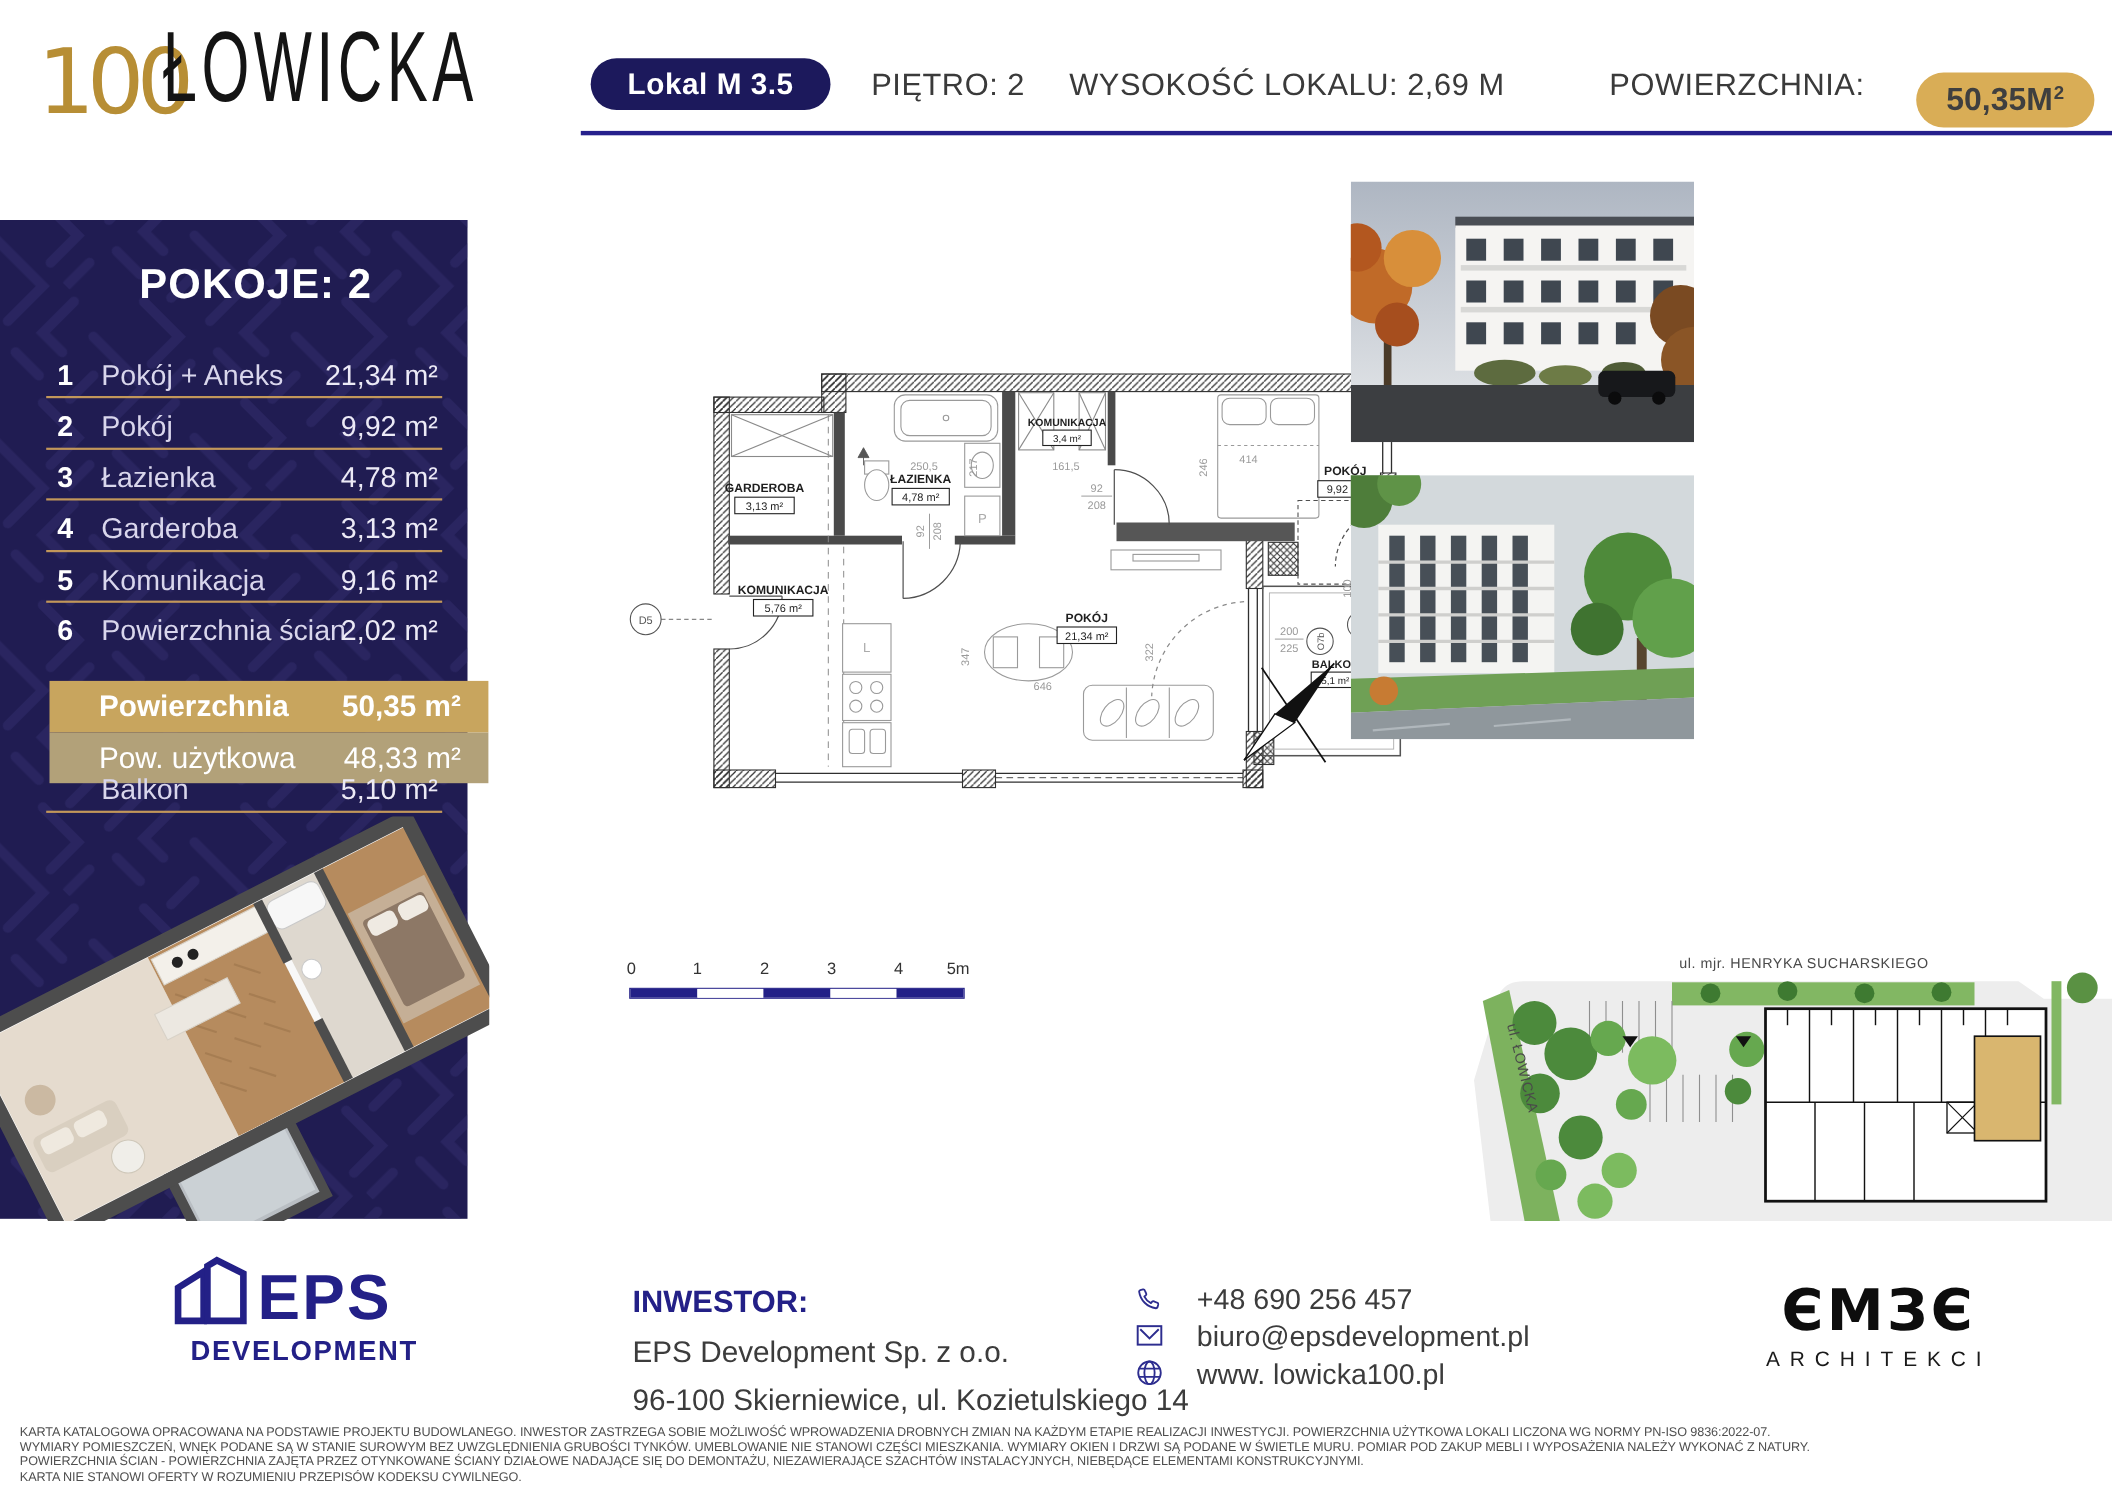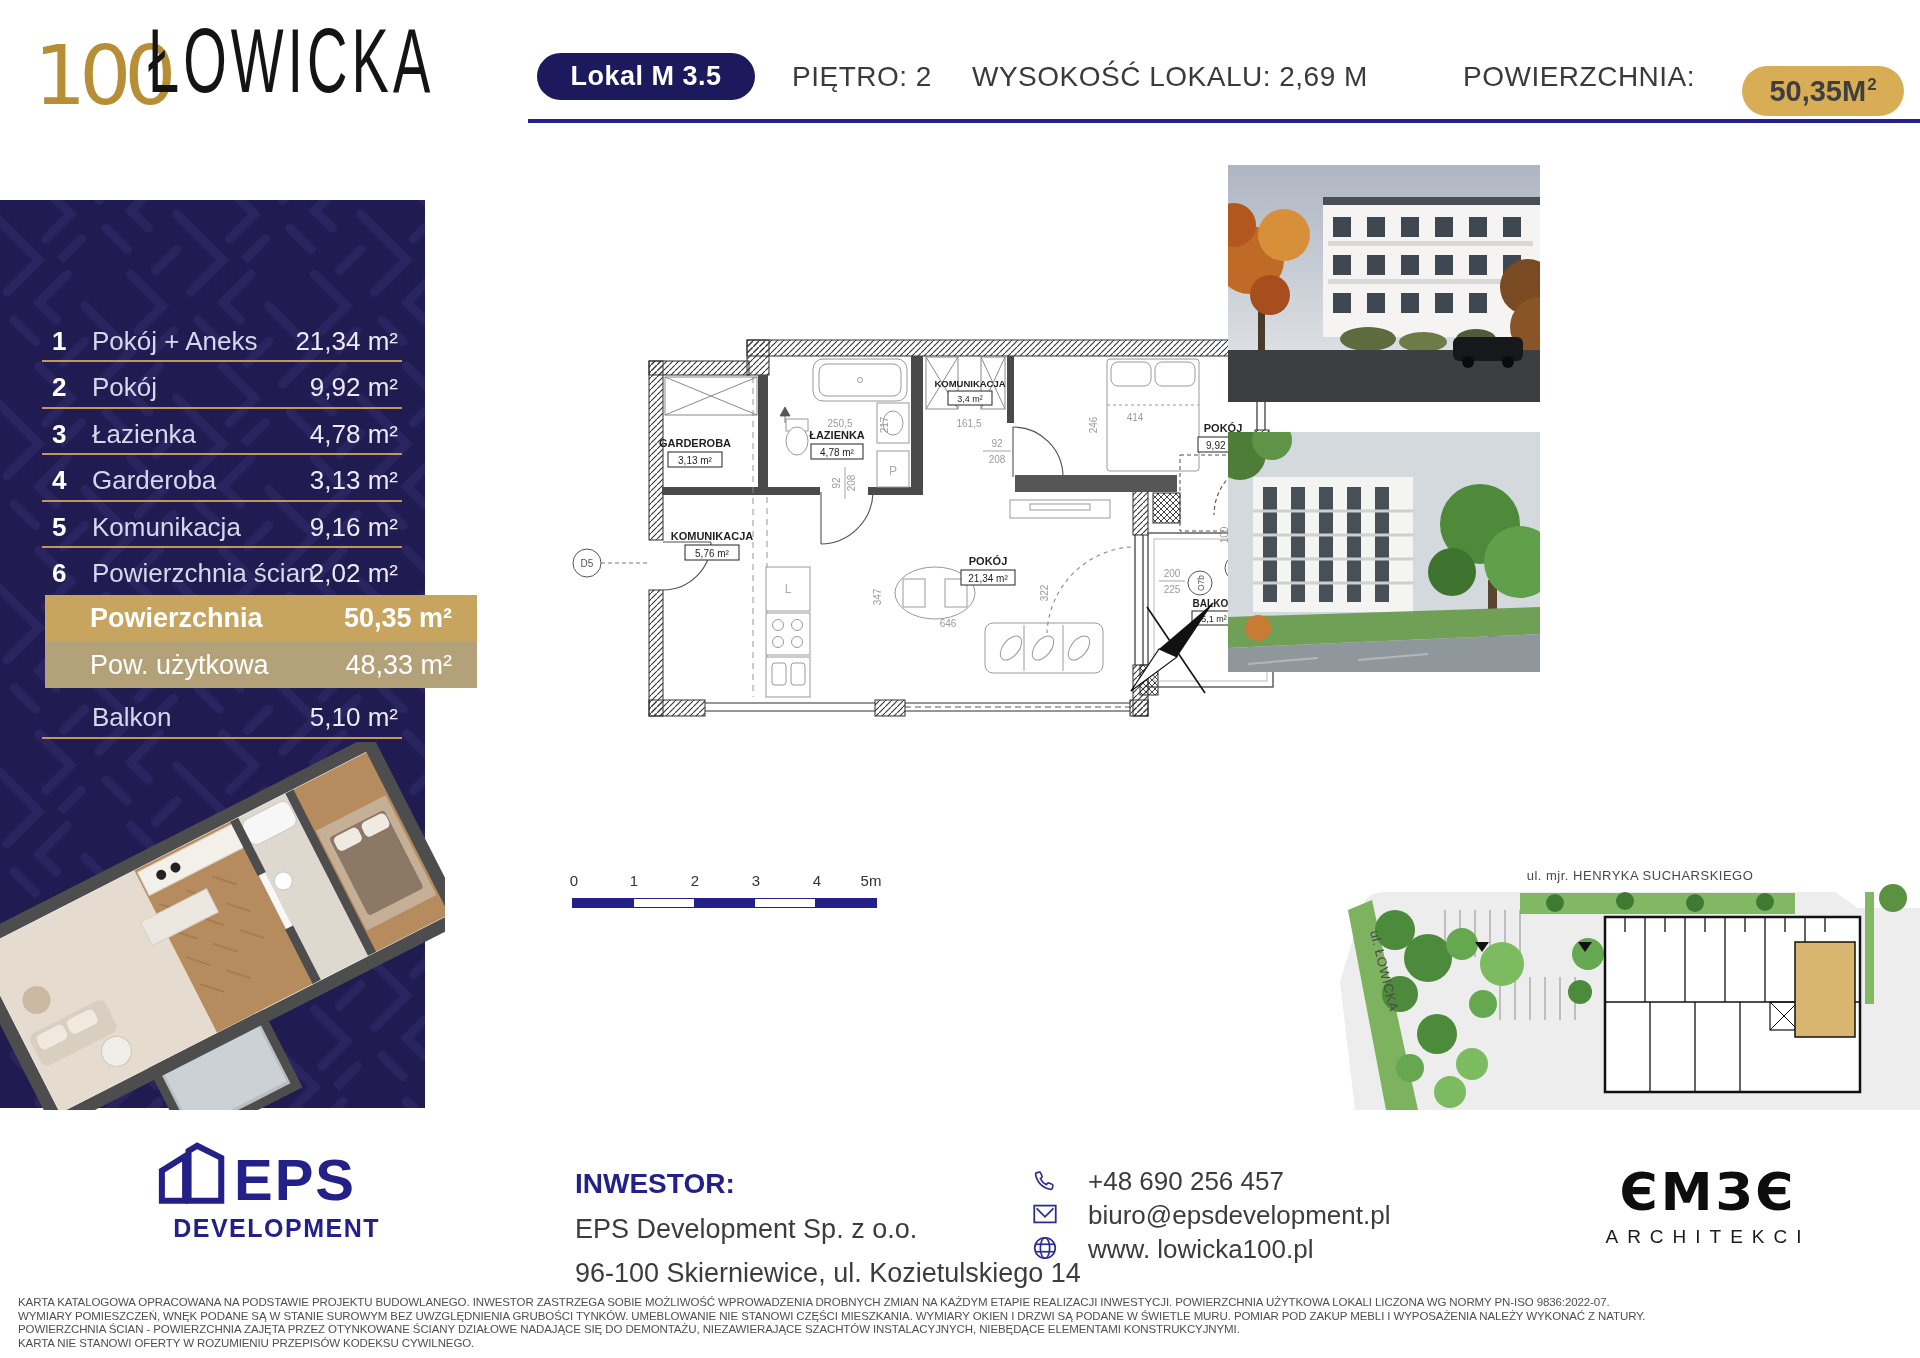--- a/index.html
+++ b/index.html
@@ -24,21 +24,21 @@
 
   
   .sidebar { left:0; top:200px; width:425px; height:908px; background:#201c52; overflow:visible; }
   .sidebar .pattern { position:absolute; left:0; top:0; width:100%; height:100%; }
   .sb-title { position:absolute; left:40px; right:0; top:38px; text-align:center; color:#fff; font-size:38px; font-weight:bold; letter-spacing:1px; }
   .sb-row { position:absolute; left:0; width:425px; height:34px; }
   .sb-no { position:absolute; left:52px; color:#fff; font-weight:bold; font-size:26px; }
   .sb-name { position:absolute; left:92px; color:#d9d6ec; font-size:26px; }
   .sb-val { position:absolute; right:27px; color:#eceaf6; font-size:26px; }
   .sb-sep { position:absolute; left:42px; width:360px; height:2px; background:#c2975a; }
-  .sb-band { position:absolute; left:45px; width:432px; display:flex; align-items:center; }
+  .sb-band { position:absolute; left:45px; width:399px; display:flex; align-items:center;margin-top:24px; }
   .band-gold { background:#c8a55e; height:47px; }
   .band-tan { background:#b2a179; height:46px; }
   .sb-band .lbl { margin-left:45px; font-size:27px; color:#fff; }
   .sb-band .val { margin-left:auto; margin-right:25px; font-size:27px; color:#fff; }
   .band-gold .lbl, .band-gold .val { font-weight:bold; }
   .render3d { position:absolute; left:0px; top:542px; width:445px; height:368px; overflow:hidden; }
 
   
   .floorplan { left:545px; top:335px; width:740px; height:390px; }
   .fp-name { font-size:11px; font-weight:bold; fill:#1f1f1f; text-anchor:middle; }
@@ -101,20 +101,21 @@
             <path d="M15,90 H60 V125"></path>
           <path d="M95,75 H125"></path>
             <path d="M30,40 V70"></path>
             <path d="M85,100 V128"></path>
         </g>
       </pattern>
     </defs>
     <rect width="100%" height="100%" fill="url(#maze)" opacity="0.5"></rect>
   </svg>
 
+  <div class="sb-title">POKOJE: 2</div>
 
   <div class="sb-row" style="top:126px">
     <span class="sb-no">1</span>
     <span class="sb-name">Pokój + Aneks</span>
     <span class="sb-val">21,34 m²</span>
   </div>
   <div class="sb-sep" style="top:160px"></div>
   <div class="sb-row" style="top:172px">
     <span class="sb-no">2</span>
     <span class="sb-name">Pokój</span>

